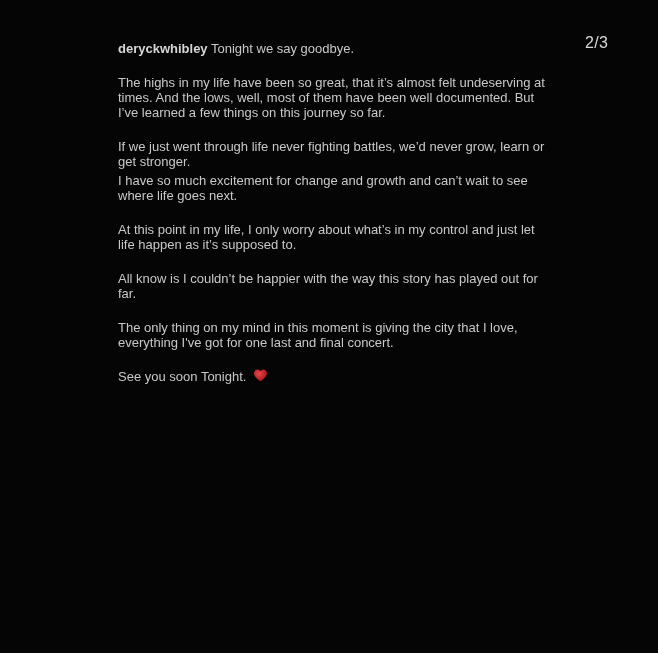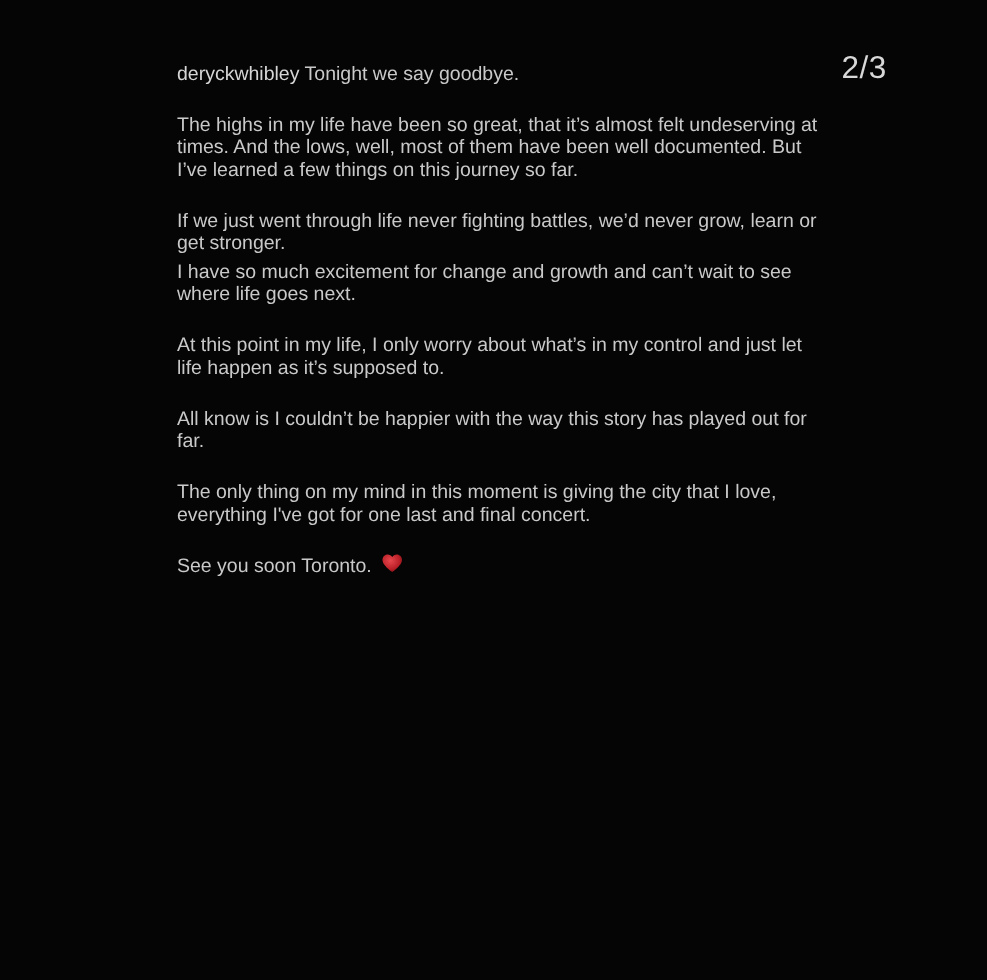--- a/index.html
+++ b/index.html
@@ -11,22 +11,22 @@
       width: 658px;
       height: 653px;
       position: relative;
       overflow: hidden;
       font-family: "Liberation Sans", sans-serif;
       color: #c9c9c9;
     }
     .page-indicator {
       position: absolute;
       top: 34px;
-      left: 561px;
-      font-size: 21px;
+      left: 585px;
+      font-size: 16px;
       color: #d8d8d8;
       letter-spacing: 0.3px;
     }
     .caption {
       position: absolute;
       top: 41px;
       left: 118px;
       width: 430px;
       font-size: 13px;
       line-height: 15px;
@@ -34,21 +34,21 @@
     .caption p {
       margin: 0;
     }
     .para {
       margin-bottom: 19px !important;
     }
     .para.tight {
       margin-bottom: 4px !important;
     }
     .username {
-      font-weight: normal;
+      font-weight: bold;
       color: #d6d6d6;
     }
     .heart {
       display: inline-block;
       width: 15px;
       height: 13px;
       vertical-align: -1px;
       margin-left: 3px;
     }
   </style>
@@ -61,21 +61,21 @@
   <p class="para">
     <span class="username">deryckwhibley</span><span> Tonight we say goodbye.</span>
   </p>
   <p class="para">The highs in my life have been so great, that it’s almost felt undeserving at times. And the lows, well, most of them have been well documented. But I’ve learned a few things on this journey so far.</p>
   <p class="para tight">If we just went through life never fighting battles, we’d never grow, learn or get stronger.</p>
   <p class="para">I have so much excitement for change and growth and can’t wait to see where life goes next.</p>
   <p class="para">At this point in my life, I only worry about what’s in my control and just let life happen as it’s supposed to.</p>
   <p class="para">All know is I couldn’t be happier with the way this story has played out for far.</p>
   <p class="para">The only thing on my mind in this moment is giving the city that I love, everything I've got for one last and final concert.</p>
   <p class="para">
-    <span>See you soon Toronto.</span>
+    <span>See you soon Tonight.</span>
     <span class="heart">
       <svg viewBox="0 0 24 22" width="15" height="13">
         <defs>
           <radialGradient id="hg" cx="40%" cy="35%" r="70%">
             <stop offset="0%" stop-color="#e8474d"></stop>
             <stop offset="70%" stop-color="#b81f27"></stop>
             <stop offset="100%" stop-color="#7e1016"></stop>
           </radialGradient>
         </defs>
         <path d="M12 21 C5 15.5 1 11.5 1 7 C1 3.6 3.6 1 6.8 1 C9 1 10.9 2.2 12 4 C13.1 2.2 15 1 17.2 1 C20.4 1 23 3.6 23 7 C23 11.5 19 15.5 12 21 Z" fill="url(#hg)"></path>

